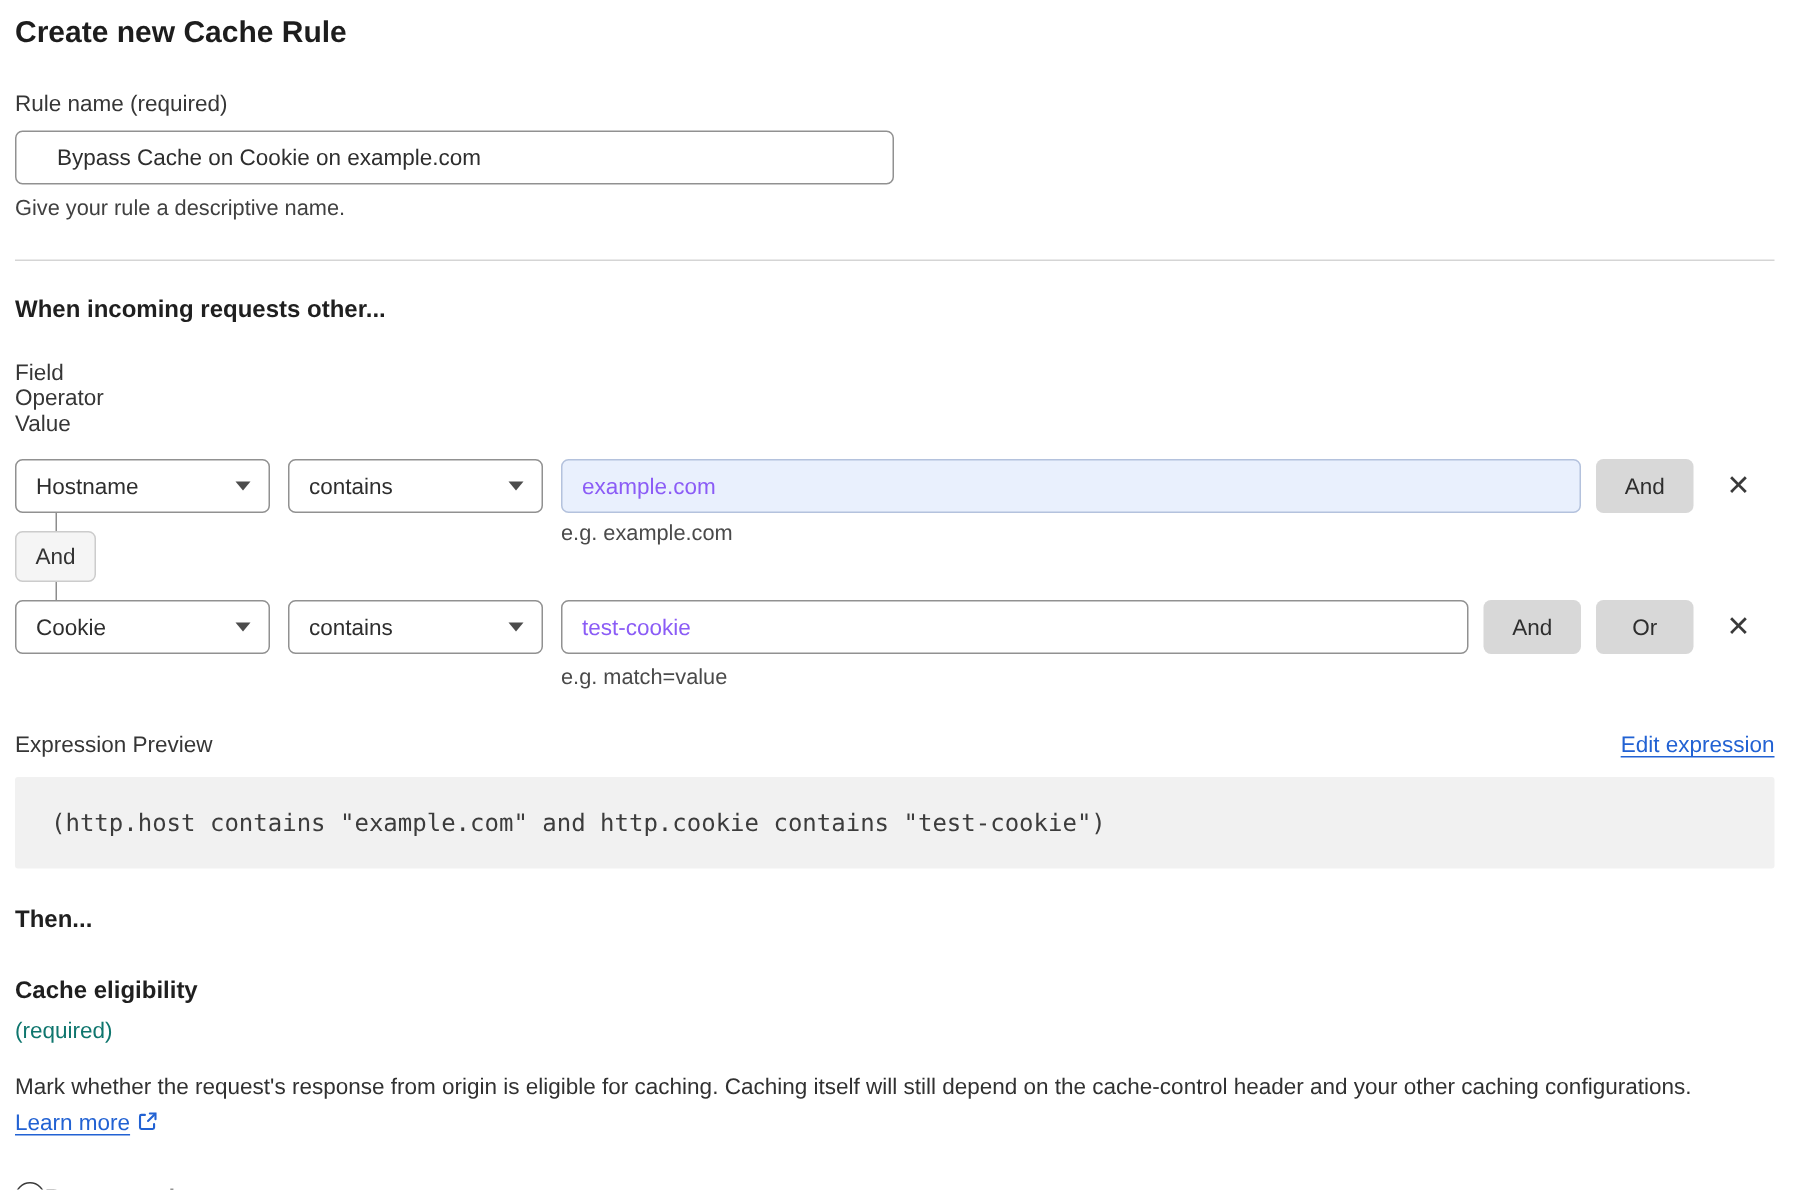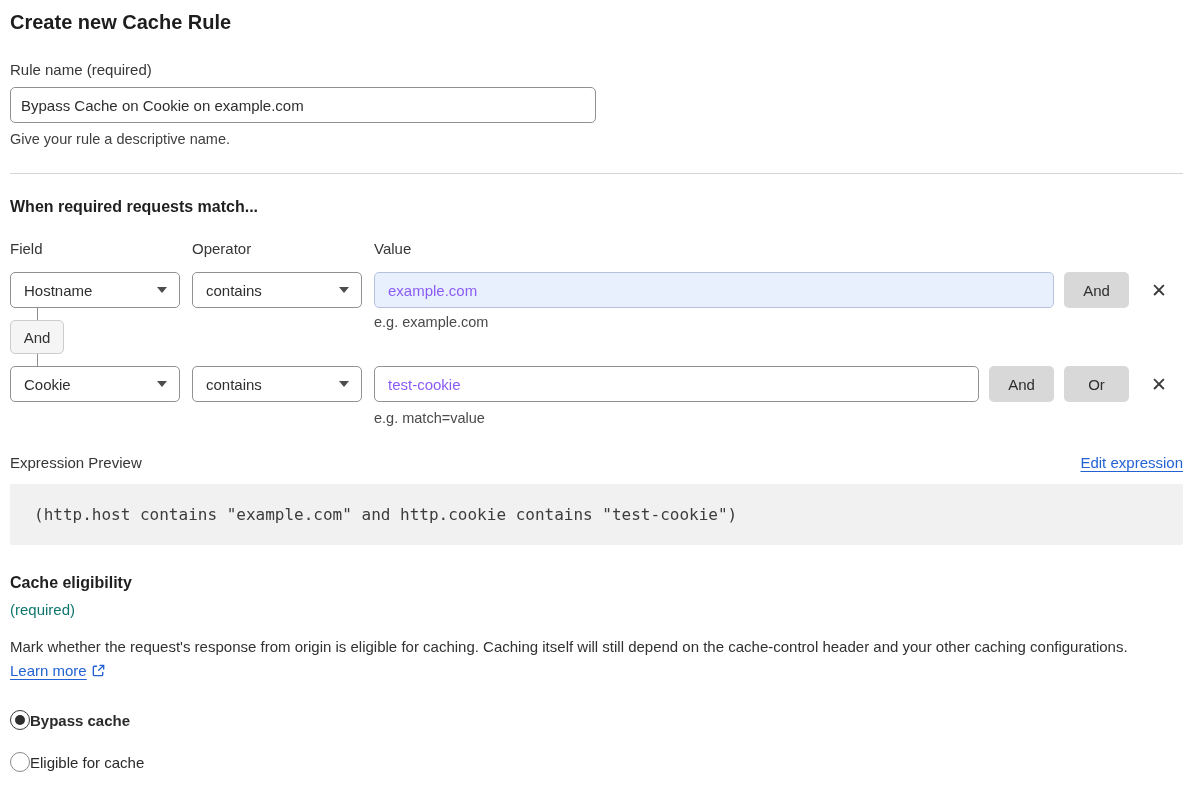--- a/index.html
+++ b/index.html
@@ -17,34 +17,34 @@
     font-size: 20px; font-weight: bold; color: #1d1d1d;
     line-height: 24px;
   }
 
   .field-label { margin-top: 27px; font-size: 15px; color: #363636; }
 
   .rule-name-input {
     margin-top: 9px; display: block;
     width: 586px; height: 36px;
     border: 1px solid #919191; border-radius: 5px;
-    padding: 0 10px; font-size: 15px; color: #2e2e2e;
+    padding: 0 27px; font-size: 15px; color: #2e2e2e;
     font-family: "Liberation Sans", sans-serif;
     background: #fff; outline: none;
   }
   .help-text { margin-top: 8px; font-size: 14.5px; color: #404040; }
 
   .divider { margin-top: 26px; border: none; border-top: 1px solid #d5d5d5; }
 
   .section-heading {
     font-size: 16px; font-weight: bold; color: #1f1f1f; margin-top: 24px;
   }
 
   
-  .col-labels { display: flex; margin-top: 24px; font-size: 15px; color: #363636; }
+  .col-labels { display: flex; margin-top: 24px; font-size: 15px; color: #363636; flex-direction: column; }
   .col-labels .c1 { width: 182px; }
   .col-labels .c2 { width: 182px; }
 
   
   .mrow { display: flex; align-items: center; height: 36px; }
   .row1 { margin-top: 15px; }
   .select {
     width: 170px; height: 36px; flex: 0 0 170px;
     border: 1px solid #919191; border-radius: 5px;
     background: #fff; display: flex; align-items: center;
@@ -137,21 +137,21 @@
 <div class="page">
 
   <h1 class="page-title">Create new Cache Rule</h1>
 
   <div class="field-label">Rule name (required)</div>
   <input class="rule-name-input" type="text" value="Bypass Cache on Cookie on example.com" style="">
   <div class="help-text">Give your rule a descriptive name.</div>
 
   <hr class="divider">
 
-  <h2 class="section-heading">When required requests match...</h2>
+  <h2 class="section-heading">When incoming requests other...</h2>
 
   <div class="col-labels">
     <div class="c1">Field</div>
     <div class="c2">Operator</div>
     <div class="c3">Value</div>
   </div>
 
   <div class="mrow row1">
     <div class="select">
       <span>Hostname</span>
@@ -196,20 +196,21 @@
   <div class="hint hint-row2">e.g. match=value</div>
 
   <div class="expr-header">
     <div class="expr-label">Expression Preview</div>
     <a class="link expr-edit">Edit expression</a>
   </div>
   <div class="code-block">
     <span class="code-text">(http.host contains "example.com" and http.cookie contains "test-cookie")</span>
   </div>
 
+  <h2 class="section-heading then-heading">Then...</h2>
 
   <div class="eligibility-line">
     <span class="eligibility-title">Cache eligibility</span>
     <span class="required-note">(required)</span>
   </div>
 
   <div class="description"><span>Mark whether the request's response from origin is eligible for caching. Caching itself will still depend on the cache-control header and your other caching configurations.</span>
     <a class="link">Learn more</a><span class="ext-icon"><svg width="15" height="15" viewBox="0 0 16 16" fill="none">
           <path d="M6 3.5H3.5a1 1 0 0 0-1 1v8a1 1 0 0 0 1 1h8a1 1 0 0 0 1-1V10" stroke="#2262d3" stroke-width="1.5" stroke-linecap="round"></path>
           <path d="M9.5 2.5h4v4" stroke="#2262d3" stroke-width="1.5" stroke-linecap="round"></path>

